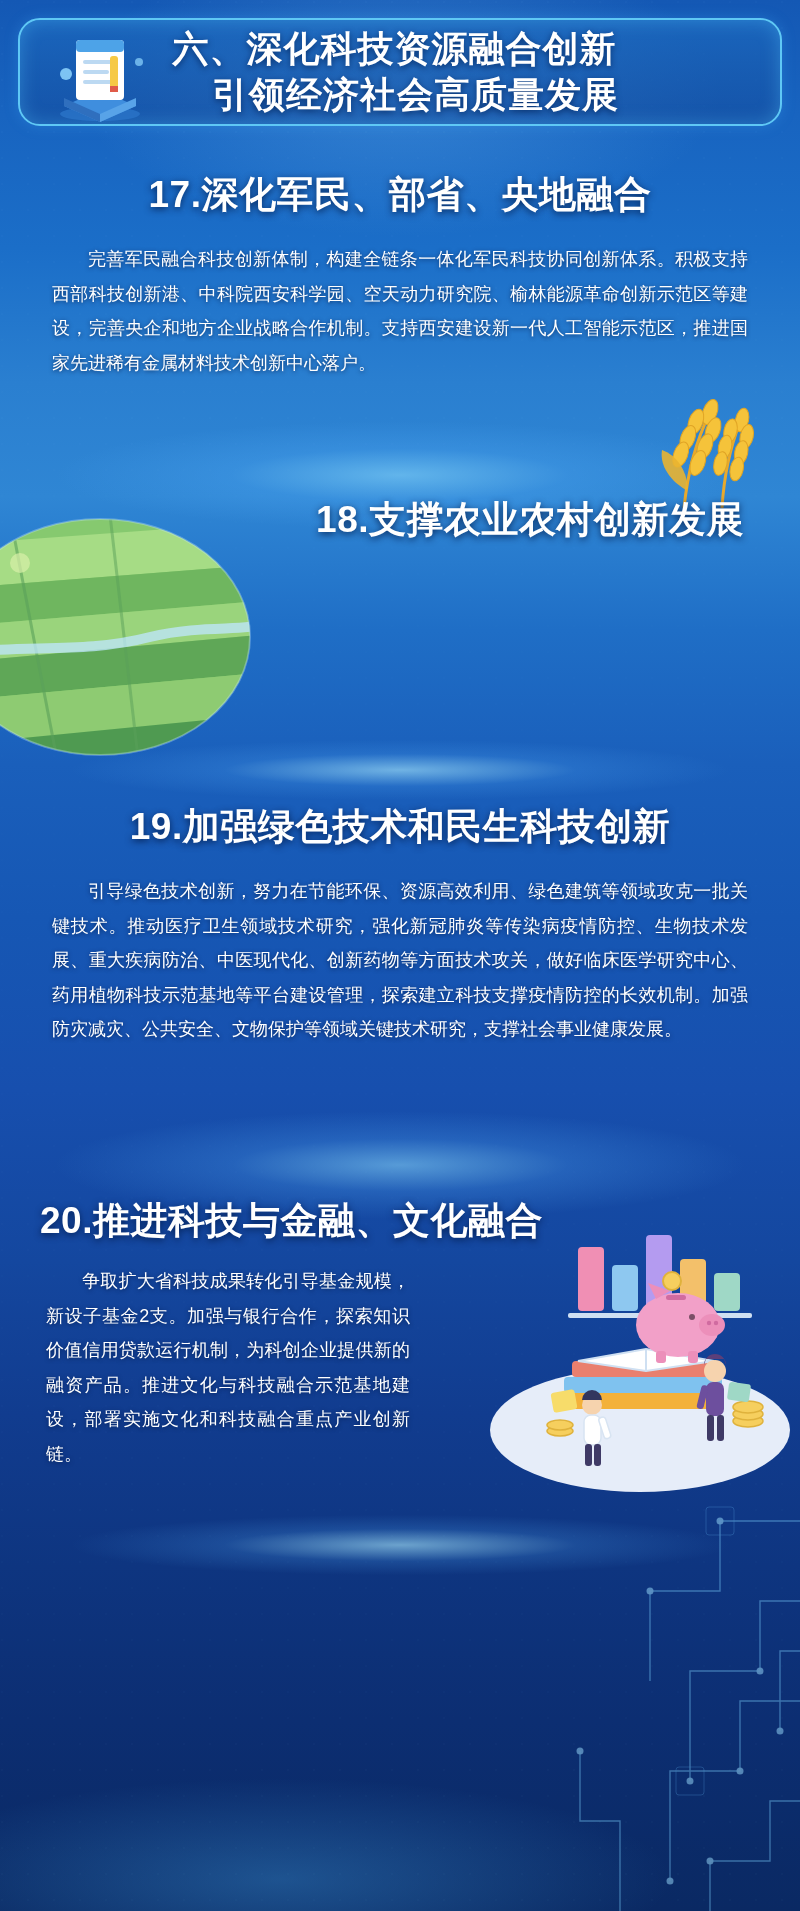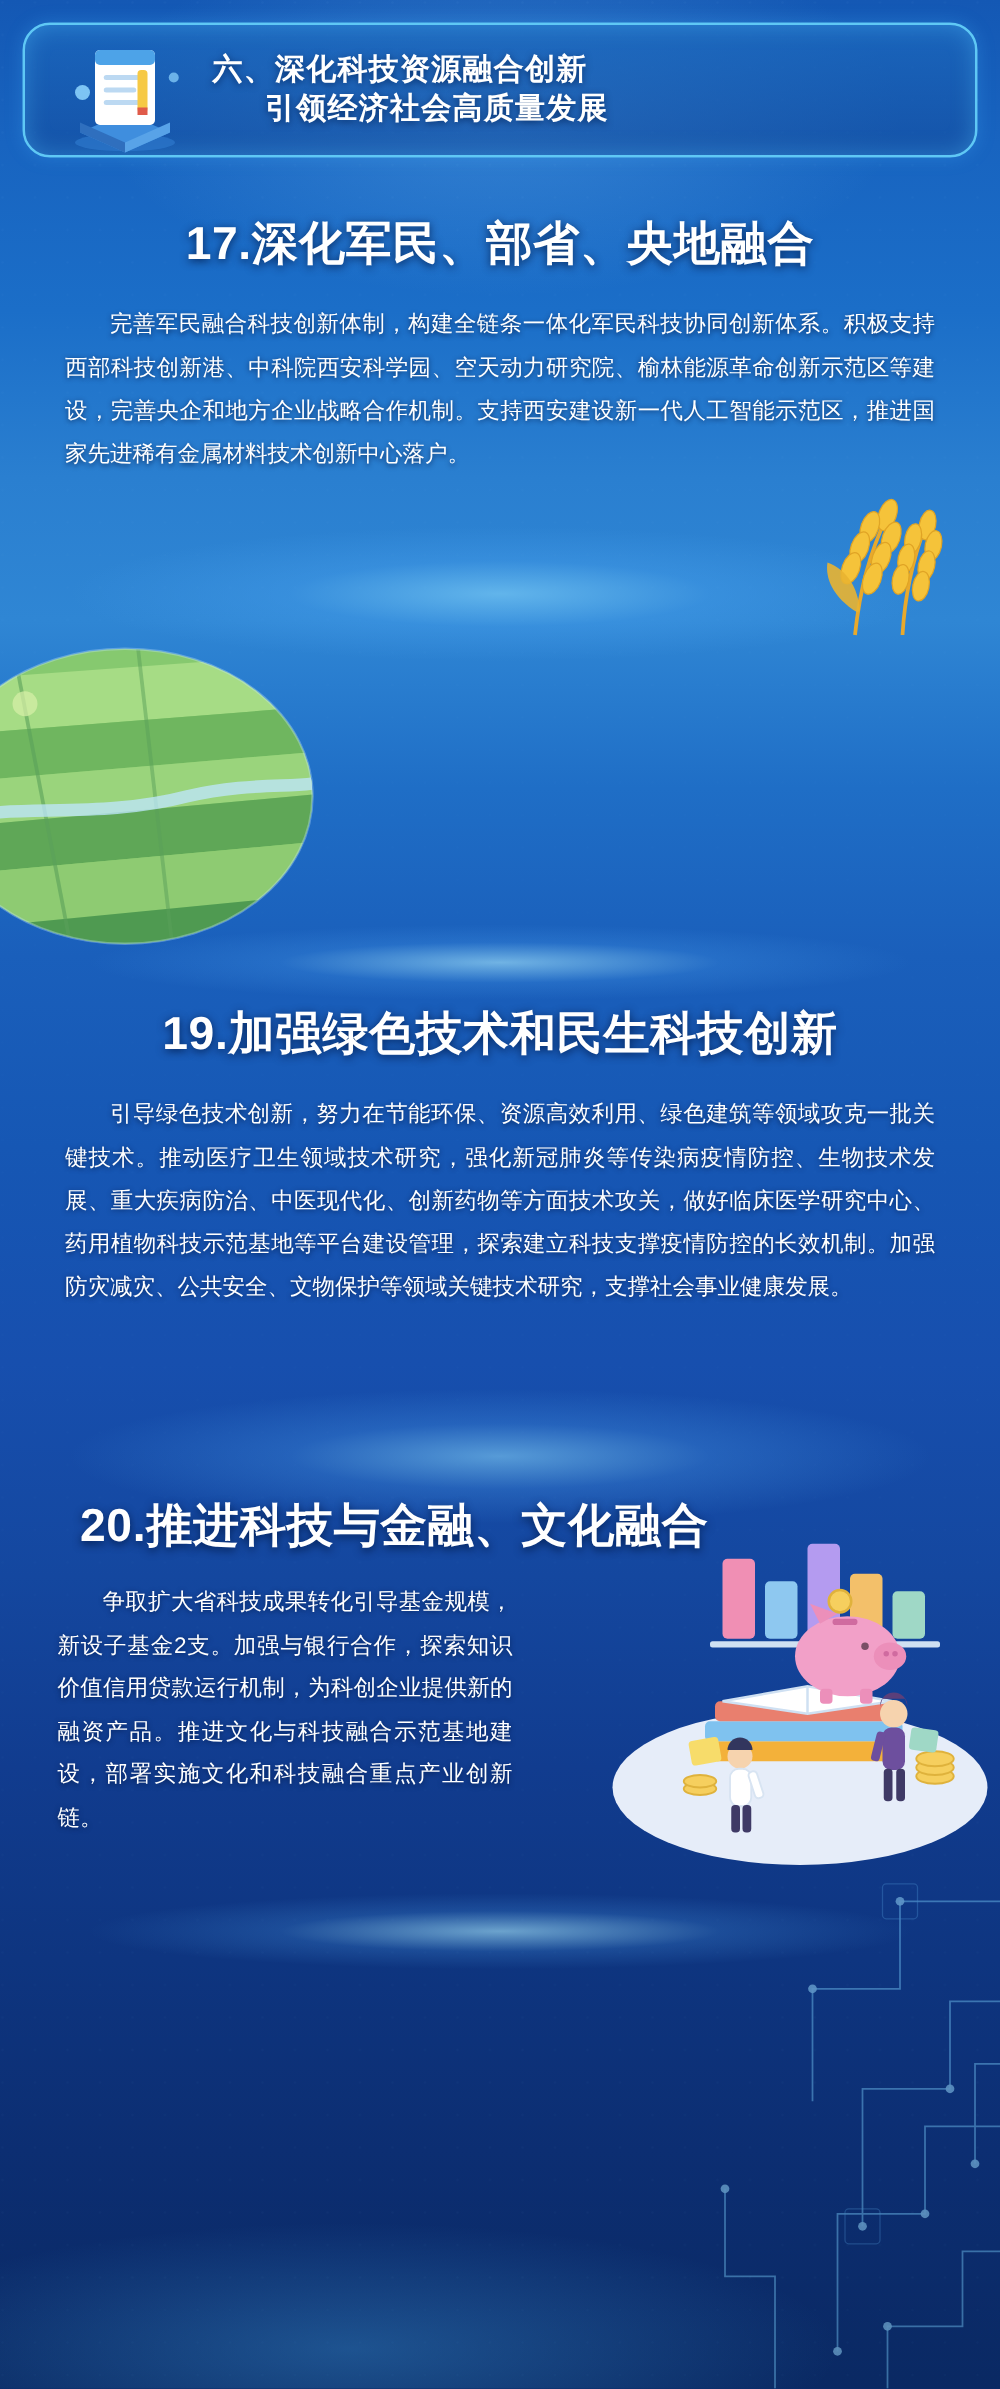--- a/index.html
+++ b/index.html
@@ -84,25 +84,26 @@
   .header-icon {
     position: absolute;
     left: 24px;
     top: 8px;
     width: 112px;
     height: 96px;
   }
   .header-title {
     margin-left: 150px;
     color: #ffffff;
-    font-size: 24px;
+    font-size: 36px;
     font-weight: bold;
     line-height: 1.28;
     letter-spacing: 1px;
     text-shadow: 0 2px 6px rgba(0,30,80,0.75);
+    text-align: center;
   }
   .header-title .ln { display: block; white-space: nowrap; }
   .header-title .ln2 { padding-left: 42px; }
 
   
   .section { position: relative; }
   .sec-title {
     color: #ffffff;
     font-size: 37px;
     font-weight: bold;
@@ -122,21 +123,21 @@
   .s17 .sec-body { margin: 22px 52px 0 52px; }
 
   .s18 { position:absolute; top:495px; left:0; width:100%; }
   .s18 .sec-title { text-align:right; padding-right: 56px; }
   .s18 .sec-body { margin: 14px 52px 0 200px; }
 
   .s19 { position:absolute; top:802px; left:0; width:100%; }
   .s19 .sec-body { margin: 22px 52px 0 52px; }
 
   .s20 { position:absolute; top:1196px; left:0; width:100%; }
-  .s20 .sec-title { text-align:left; padding-left: 40px; margin-left: 24px; }
+  .s20 .sec-title { text-align:left; padding-left: 40px; }
   .s20 .sec-body { margin: 18px 390px 0 46px; }
 
   
   .wheat { position:absolute; right: 24px; top: 350px; width: 150px; height: 160px; }
 
   
   .farm { position:absolute; left:-10px; top: 505px; width: 270px; height: 265px; }
 
   
   .finance { position:absolute; right: 0px; top: 1225px; width: 340px; height: 280px; }
@@ -250,20 +251,21 @@
       <path d="M-40 240 L268 210 L268 270 L-40 280 Z" fill="#4f9a51"></path>
       <path d="M20 10 L70 270" stroke="#5aa05a" stroke-width="3" fill="none" opacity=".6"></path>
       <path d="M120 10 L150 270" stroke="#5aa05a" stroke-width="3" fill="none" opacity=".5"></path>
       <path d="M-40 150 C30 138 90 150 160 132 C210 120 250 126 270 120" stroke="#bfe7ff" stroke-width="10" fill="none" opacity=".75"></path>
       <circle cx="30" cy="58" r="10" fill="#d8f0a8" opacity=".7"></circle>
     </g>
     <ellipse cx="110" cy="132" rx="150" ry="118" fill="none" stroke="#bfe6ff" stroke-width="2" opacity=".35"></ellipse>
   </svg>
 
   <div class="section s18">
+    <div class="sec-title">18.支撑农业农村创新发展</div>
   </div>
 
   <div class="section s19">
     <div class="sec-title">19.加强绿色技术和民生科技创新</div>
     <div class="sec-body">引导绿色技术创新，努力在节能环保、资源高效利用、绿色建筑等领域攻克一批关键技术。推动医疗卫生领域技术研究，强化新冠肺炎等传染病疫情防控、生物技术发展、重大疾病防治、中医现代化、创新药物等方面技术攻关，做好临床医学研究中心、药用植物科技示范基地等平台建设管理，探索建立科技支撑疫情防控的长效机制。加强防灾减灾、公共安全、文物保护等领域关键技术研究，支撑社会事业健康发展。</div>
   </div>
 
   <svg class="finance" viewBox="0 0 340 280">
     <ellipse cx="180" cy="205" rx="150" ry="62" fill="#f2f7ff" opacity="0.95"></ellipse>
 

